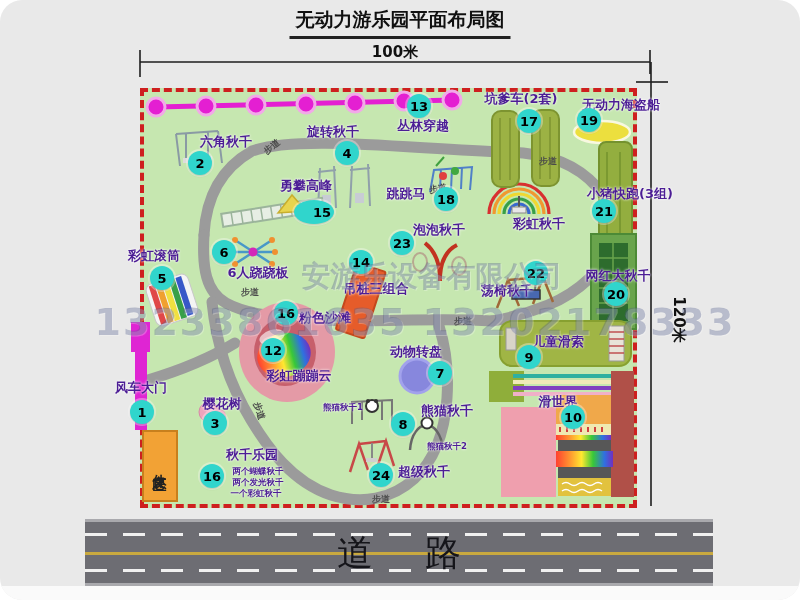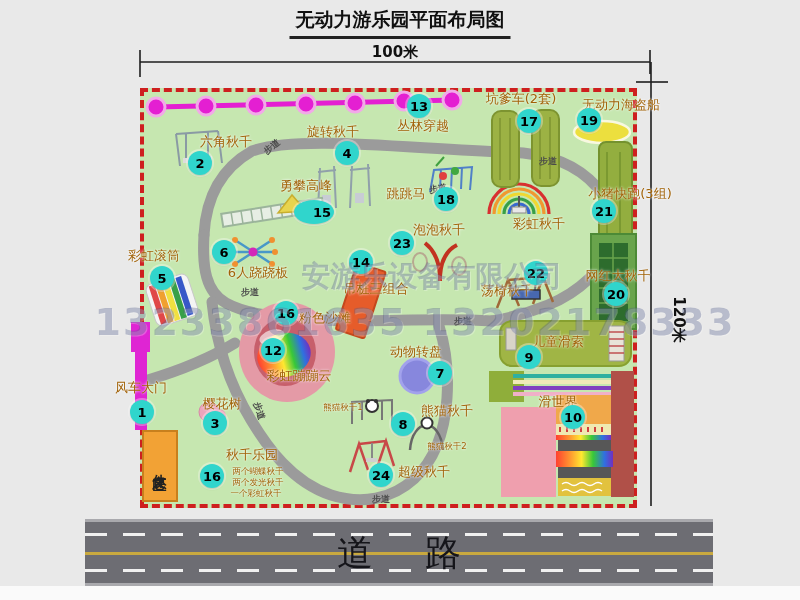--- a/index.html
+++ b/index.html
@@ -1,18 +1,18 @@
 <!DOCTYPE html>
 <html><head>
 <meta charset="utf-8">
 <style>
   html,body{margin:0;padding:0;}
   body{font-family:"DejaVu Sans","Liberation Sans",sans-serif;}
-  #stage{position:relative;width:800px;height:600px;background:#e9e9e9;overflow:hidden;}
-  .lbl{position:absolute;transform:translate(-50%,-50%);font-weight:normal;font-size:13px;color:#a16207;
+  #stage{position:relative;width:800px;height:600px;background:#e9e9e9;overflow:hidden;border-radius:22px;}
+  .lbl{position:absolute;transform:translate(-50%,-50%);font-weight:bold;font-size:13px;color:#4c1d95;
        white-space:nowrap;z-index:3;text-shadow:0 0 3px rgba(255,255,255,.85),0 0 2px rgba(255,255,255,.7);}
   .lbl-sm{font-size:8.5px;z-index:3;}
   .badge{position:absolute;width:24px;height:24px;border-radius:50%;background:#30d5cc;color:#000000;
          font-weight:bold;font-size:13px;display:flex;align-items:center;justify-content:center;
          transform:translate(-50%,-50%);z-index:4;box-shadow:0 0 0 2px rgba(255,255,255,.35),0 1px 2px rgba(0,0,0,.25);}
   .walkway{position:absolute;transform:translate(-50%,-50%);font-size:9px;font-weight:bold;color:#4a4a4a;z-index:3;white-space:nowrap;}
   #map-area{position:absolute;left:140px;top:88px;width:497px;height:420px;background:#c6e7b0;
             border:4px dashed #ce1f1f;box-sizing:border-box;z-index:1;}
   #map-svg{position:absolute;left:0;top:0;z-index:2;pointer-events:none;}
   #title{position:absolute;top:7px;left:50%;transform:translateX(-50%);font-size:19px;font-weight:bold;color:#101010;

